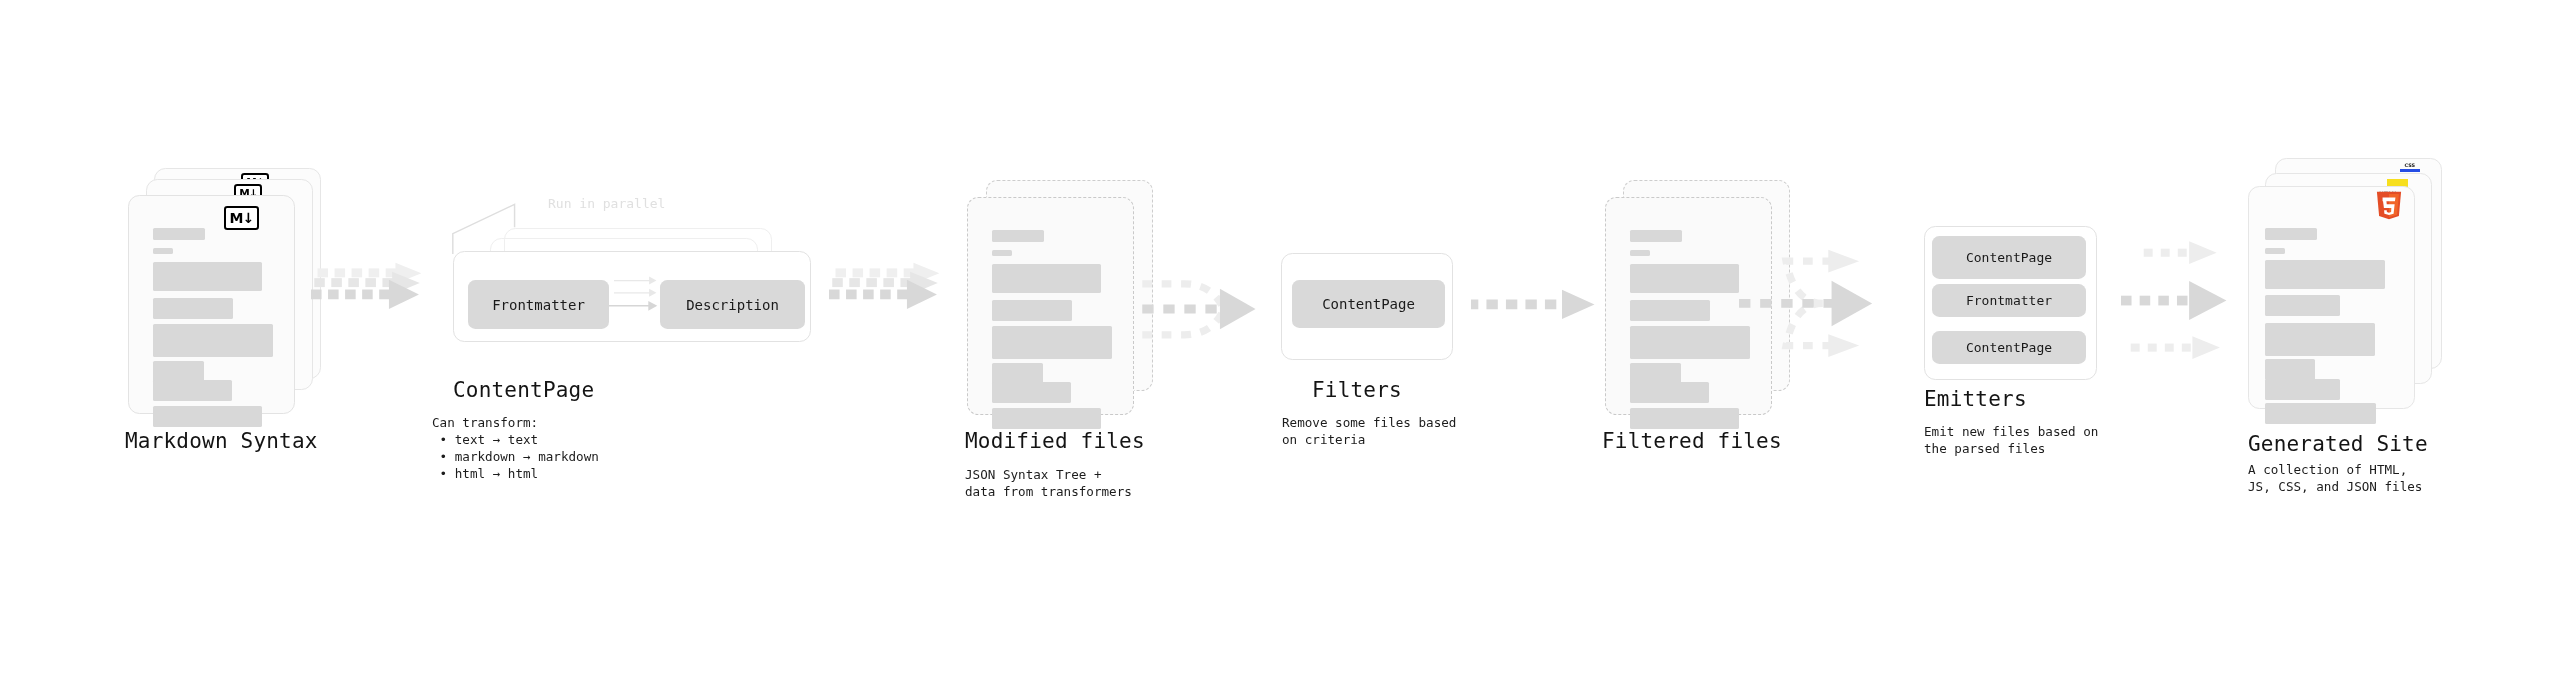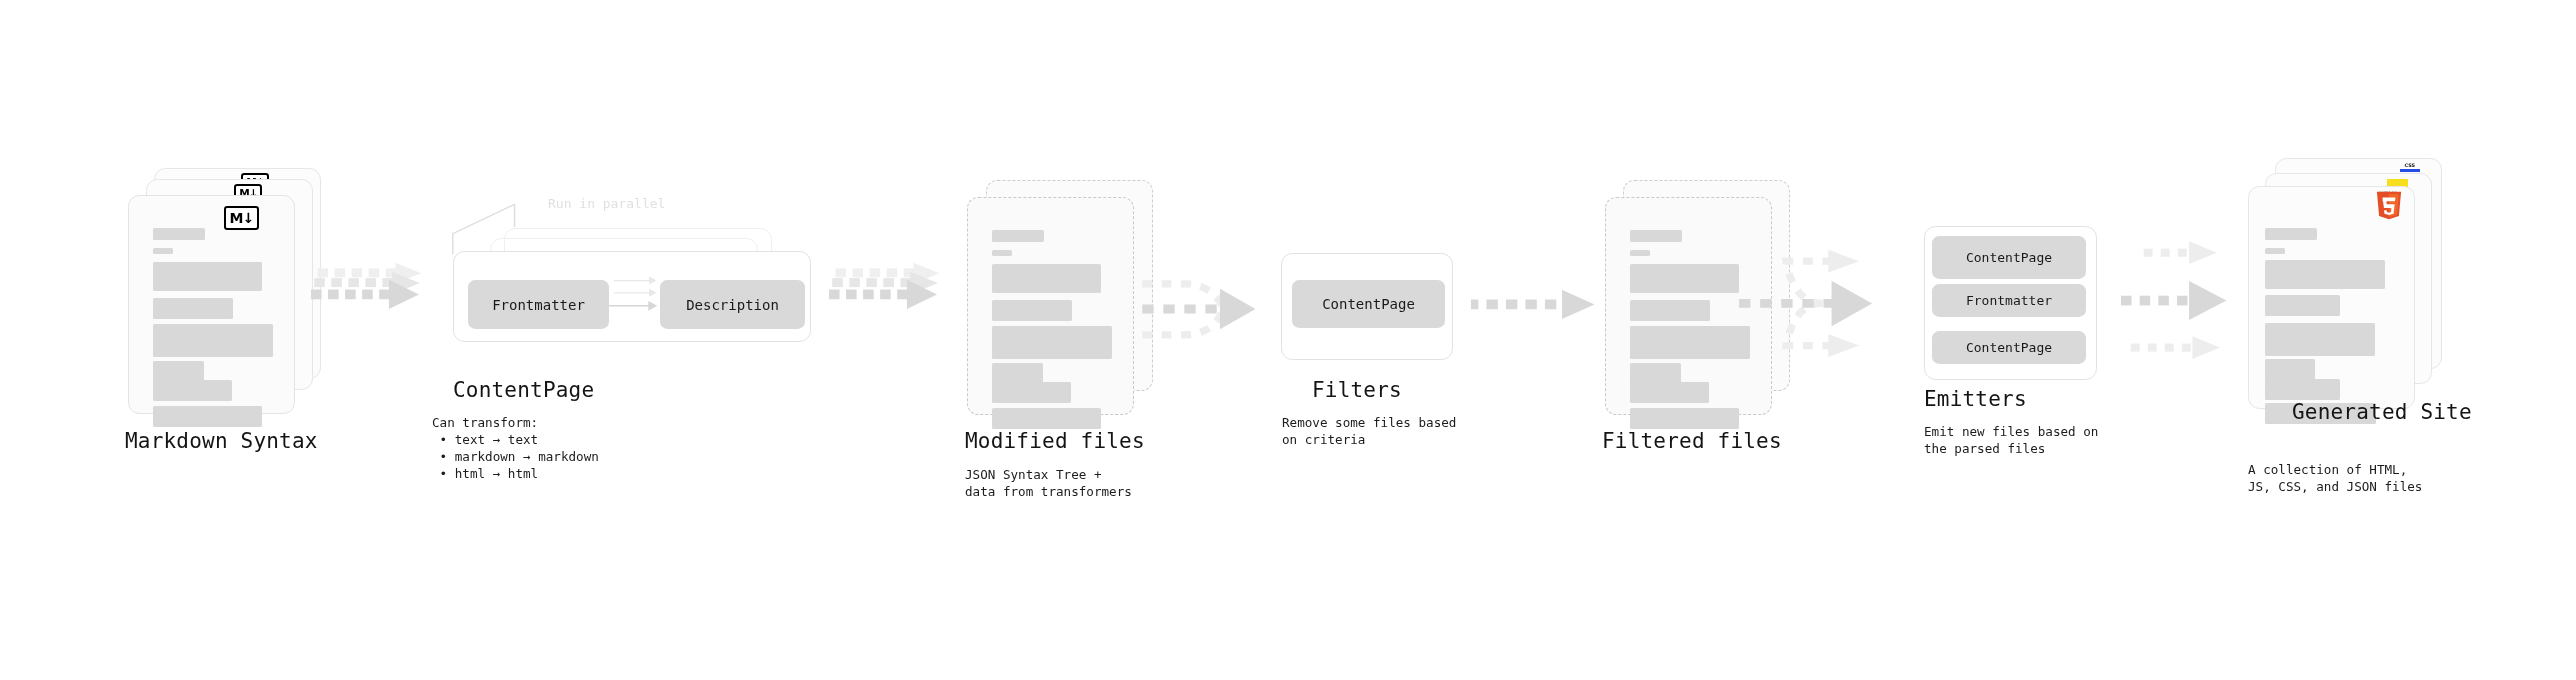--- a/index.html
+++ b/index.html
@@ -425,19 +425,19 @@
 
     <div class="html5" style="left:2374px;top:191px;">
       <span class="h5word">HTML</span>
       <svg width="28" height="29" viewBox="0 0 34 36">
         <path d="M2 1 L32 1 L29.3 31 L17 35 L4.7 31 Z" fill="#e44d26"></path>
         <path d="M17 3.6 L17 32.6 L27 29.4 L29.3 3.6 Z" fill="#f16529"></path>
         <path d="M9 8 H25 L24.4 12.6 H13.8 L14.2 16.6 H24 L22.7 28.2 L17 29.9 L11.3 28.2 L10.9 23.8 H14.2 L14.4 26.2 L17 26.9 L19.6 26.2 L19.9 21.2 H10.7 L9.6 12.6 H9 Z" fill="#ffffff"></path>
       </svg>
     </div>
 
-    <div class="title" style="left:2248px;top:400px;margin-left:44px;">Generated Site</div>
+    <div class="title" style="left:2248px;top:432px;">Generated Site</div>
     <div class="sub" style="left:2248px;top:461px;">A collection of HTML,
 JS, CSS, and JSON files</div>
   </div>
 
 </div>
 
 
 </body></html>

